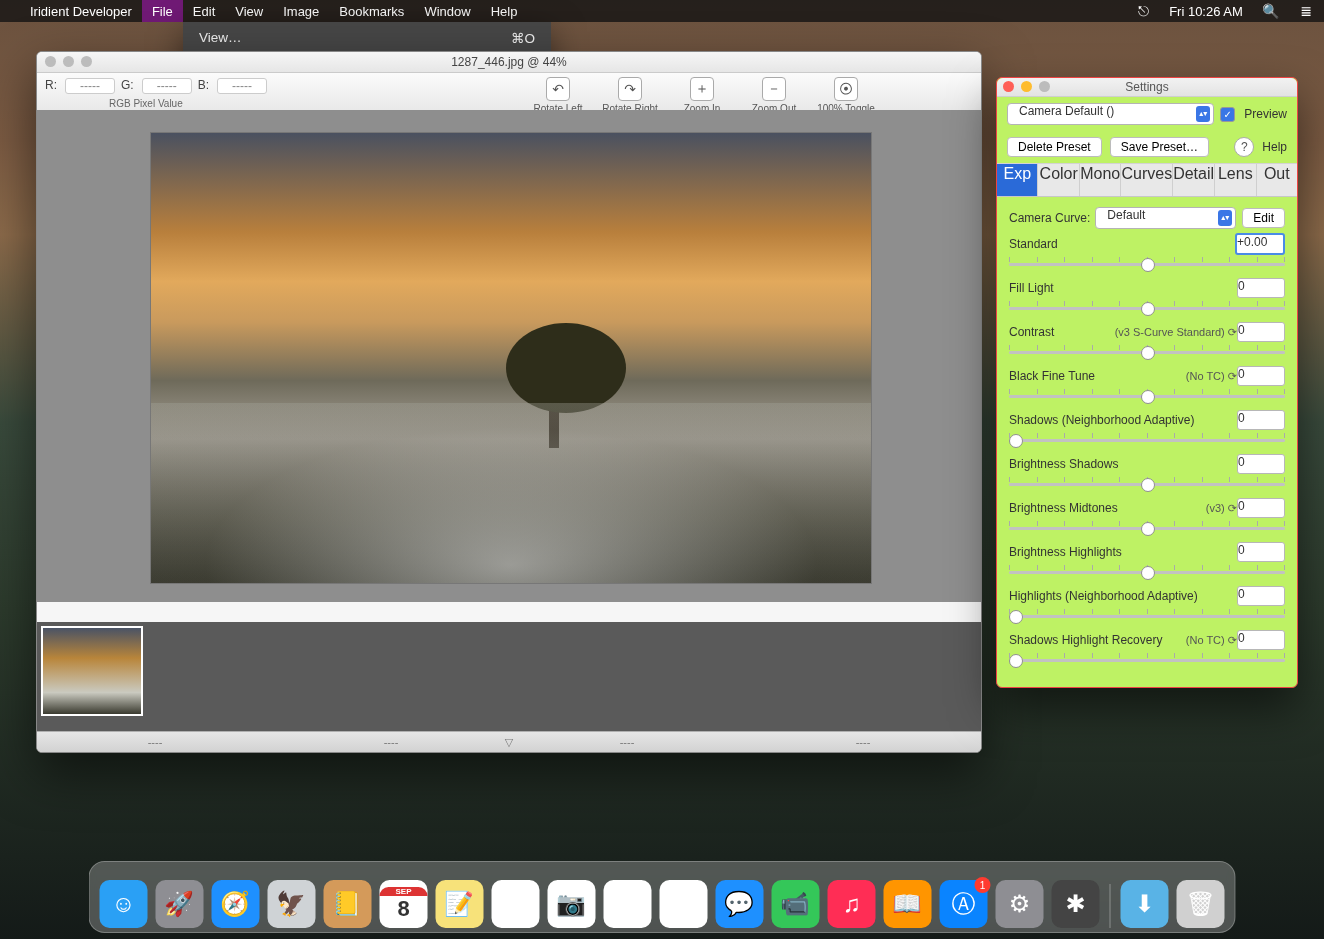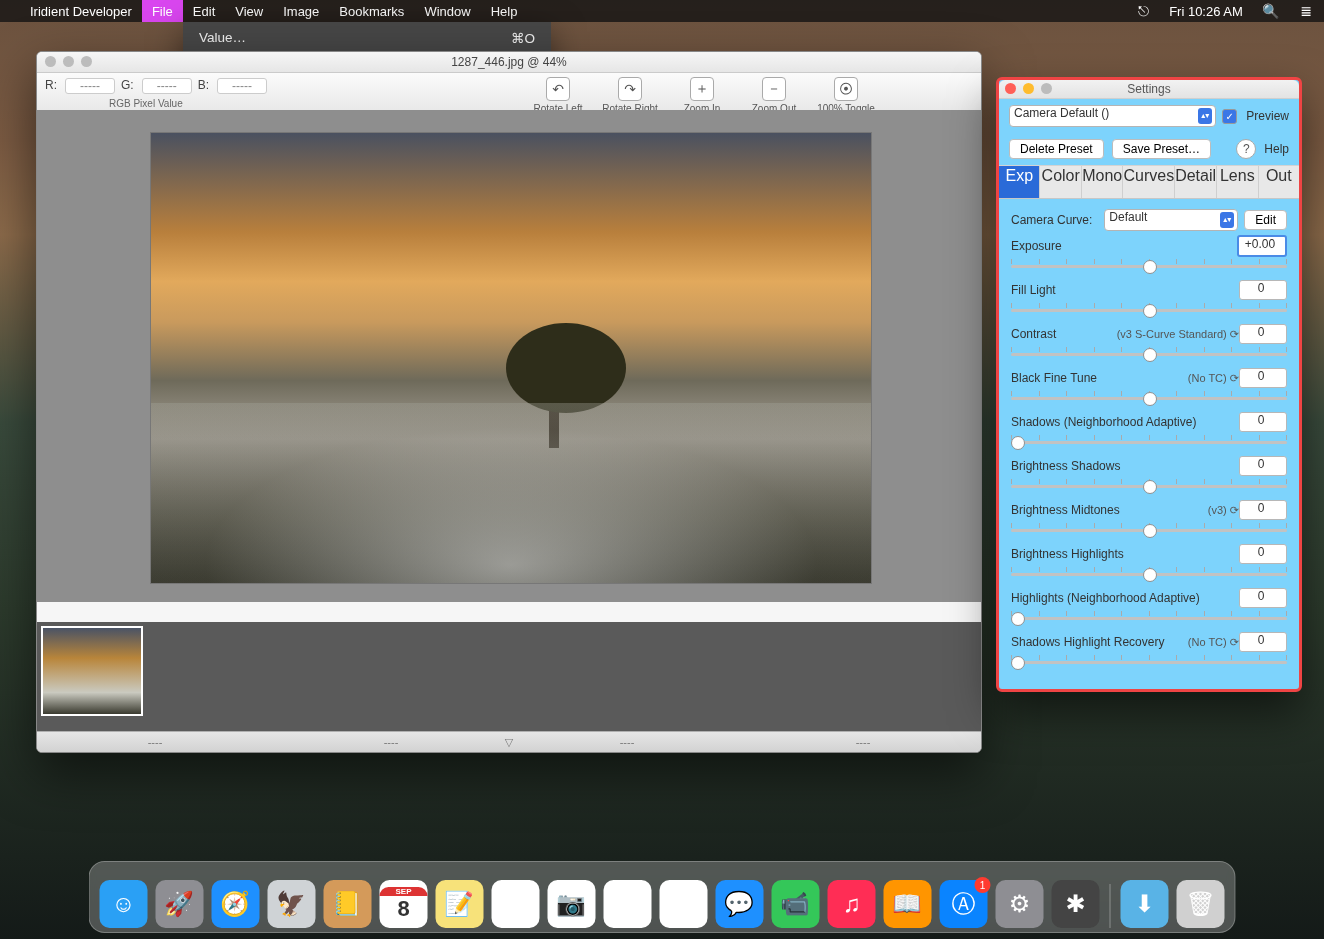--- a/index.html
+++ b/index.html
@@ -14,21 +14,21 @@
   .desktop{position:absolute;inset:0;
     background:
       linear-gradient(180deg,#6b523f 0%,#7a5a42 15%,#8b6a4a 25%,#394a3c 45%,#2c3a2c 65%,#141a18 100%);
   }
 
   
   .menubar{position:absolute;left:0;right:0;top:0;height:22px;background:rgba(18,18,18,0.78);color:#fff;display:flex;align-items:center;font-size:13px;padding-left:10px}
   .menubar .apple{font-size:14px;padding:0 10px 0 0;}
   .menubar .apptitle{font-weight:400;padding:0 10px;}
   .menubar .menuitem{padding:0 10px;height:22px;display:flex;align-items:center}
-  .menubar .menuitem.open{background:#d946ef;}
+  .menubar .menuitem.open{background:#701a75;}
   .menubar .right{margin-left:auto;display:flex;align-items:center;padding-right:8px;gap:12px}
   .menubar .right span{padding:0 4px;}
   .sysicon{font-size:14px}
 
   
   .file-menu{position:absolute;left:183px;top:22px;width:368px;background:var(--menu-bg);color:#eee;border-radius:0 0 5px 5px;padding:6px 0;box-shadow:0 10px 32px rgba(0,0,0,0.5)}
   .file-menu .row{display:flex;align-items:center;height:19px;padding:0 16px;font-size:13.5px;white-space:nowrap}
   .file-menu .row.disabled{color:#8b8b8b;}
   .file-menu .row .sc{margin-left:auto;letter-spacing:0;}
   .file-menu .sep{height:1px;margin:5px 1px;background:#616161}
@@ -59,37 +59,37 @@
 
   .status{position:absolute;left:0;right:0;bottom:131px;height:19px;background:#eee;border-top:1px solid #c9c9c9;display:flex;align-items:center;justify-content:flex-end;padding-right:14px;font-size:12px;color:#444}
 
   .filmstrip{position:absolute;left:0;right:0;bottom:20px;top:570px;background:#5a5a5a}
   .thumb{position:absolute;left:4px;top:4px;width:98px;height:86px;border:2px solid #fff;background:linear-gradient(#4a5365,#b8853a 35%,#cacac0 75%,#3a3a2f)}
   .bottombar{position:absolute;left:0;right:0;bottom:0;height:20px;background:linear-gradient(#e6e6e6,#d2d2d2);border-top:1px solid #b0b0b0;display:flex;align-items:center;justify-content:space-around;color:#777;font-size:11px}
   .bottombar span{min-width:50px;text-align:center}
   .bottombar .tri{position:absolute;left:50%;transform:translateX(-50%)}
 
   
-  .settings{position:absolute;left:996px;top:77px;width:300px;border-radius:6px;background:#7dd3fc;border:3px solid #ef4444;box-shadow:0 20px 45px rgba(0,0,0,0.55);font-size:12px;color:#333;padding-bottom:8px}
+  .settings{position:absolute;left:996px;top:77px;width:300px;border-radius:6px;background:#bef264;border:1px solid #ef4444;box-shadow:0 20px 45px rgba(0,0,0,0.55);font-size:12px;color:#333;padding-bottom:8px}
   .settings .titlebar{height:18px;display:flex;align-items:center;justify-content:center;font-size:12px;color:#555;border-bottom:1px solid #cfcfcf;position:relative;background:linear-gradient(#f2f2f2,#e3e3e3);border-radius:6px 6px 0 0}
   .settings .titlebar .traffic{left:6px;top:3px}
   .settings .titlebar .traffic i:first-child{background:#ff5f57}
   .settings .titlebar .traffic i:nth-child(2){background:#febc2e}
-  .settings select, .settings .dropdown{appearance:none;background:#fff;border:1px solid #b4b4b4;border-radius:4px;height:20px;font-size:12px;padding:0 18px 0 4px;position:relative}
+  .settings select, .settings .dropdown{appearance:none;background:#fff;border:1px solid #b4b4b4;border-radius:4px;height:20px;font-size:12px;padding:0 18px 0 11px;position:relative}
   .dropcaret{position:absolute;right:3px;top:2px;width:14px;height:16px;background:#3a76e6;border-radius:3px;color:#fff;font-size:8px;display:flex;flex-direction:column;align-items:center;justify-content:center;line-height:6px}
   .settings .rowpad{padding:6px 10px;display:flex;align-items:center;gap:6px}
   .settings .btn{background:#fff;border:1px solid #bcbcbc;border-radius:4px;height:20px;padding:0 10px;font-size:12px}
   .tabbar{display:flex;border-top:1px solid #d3d3d3;border-bottom:1px solid #c7c7c7;background:#e8e8e8}
   .tabbar div{flex:1;text-align:center;height:32px;line-height:20px;font-size:16px;border-right:1px solid #cfcfcf}
   .tabbar div:last-child{border-right:none}
   .tabbar .active{background:#2a6ad8;color:#fff}
   .setsec{padding:6px 12px}
   .ctrl{display:flex;align-items:center;height:22px;margin-top:4px}
   .ctrl label{flex:1}
-  .ctrl .numbox{width:42px;height:18px;border:1px solid #b7b7b7;background:#fff;border-radius:3px;text-align:center;padding-right:4px;font-size:12px}
+  .ctrl .numbox{width:42px;height:18px;border:1px solid #b7b7b7;background:#fff;border-radius:3px;text-align:left;padding-right:4px;font-size:12px}
   .ctrl .numbox.focused{border:2px solid #4a8be6}
   .slider{height:14px;position:relative;margin:2px 0 6px}
   .slider::before{content:"";position:absolute;left:0;right:0;top:6px;height:3px;background:#c2c2c2;border-radius:2px}
   .slider .ticks{position:absolute;left:0;right:0;top:0;display:flex;justify-content:space-between}
   .slider .ticks i{width:1px;height:5px;background:#aaa;display:block}
   .slider .knob{position:absolute;top:1px;width:12px;height:12px;border-radius:50%;background:#fff;border:1px solid #909090}
   .substr{font-size:11px;color:#555}
   .help{width:18px;height:18px;border-radius:50%;border:1px solid #aaa;background:#fff;display:flex;align-items:center;justify-content:center;font-size:12px;color:#555}
 
   
@@ -111,21 +111,21 @@
   <div class="right">
     <span class="sysicon">⎋</span>
     <span>Fri 10:26 AM</span>
     <span class="sysicon">🔍</span>
     <span class="sysicon">≣</span>
   </div>
 </div>
 
 <div class="file-menu" id="file-menu">
     <div class="row">
-      <span>Value…</span>
+      <span>View…</span>
       <span class="sc">⌘O</span>
     </div>
     <div class="row">
       <span>Find and Open RAW</span>
       <span class="sc">⇧⌘O</span>
     </div>
     <div class="row arrow">
       <span>Open Recent</span>
     </div>
     <div class="row">
@@ -304,21 +304,21 @@
     <div class="ctrl">
       <label>Camera Curve:</label>
       <div class="dropdown" style="width:110px;position:relative">
         <span>Default</span><span class="dropcaret">▴▾</span>
       </div>
       <button class="btn" style="margin-left:6px">Edit</button>
     </div>
     <div id="controls">
         <div>
           <div class="ctrl">
-            <label>Exposure</label>
+            <label>Standard</label>
             <div class="numbox focused">+0.00</div>
           </div>
           <div class="slider">
             <div class="ticks">
               <i></i>
               <i></i>
               <i></i>
               <i></i>
               <i></i>
               <i></i>

